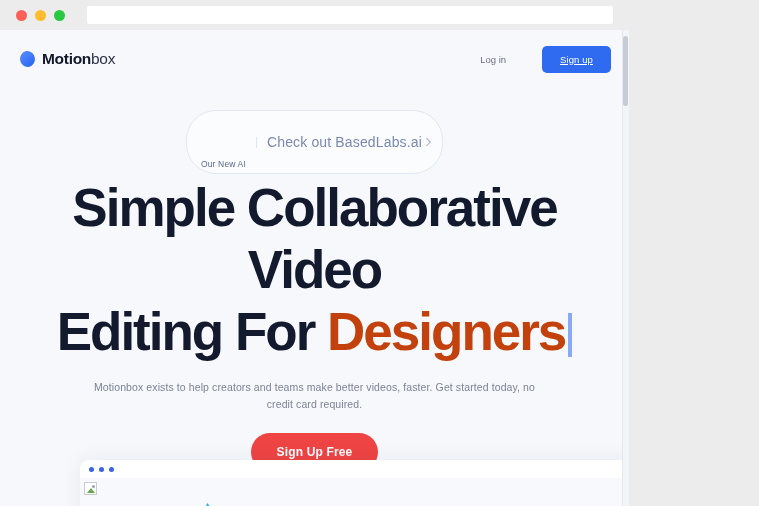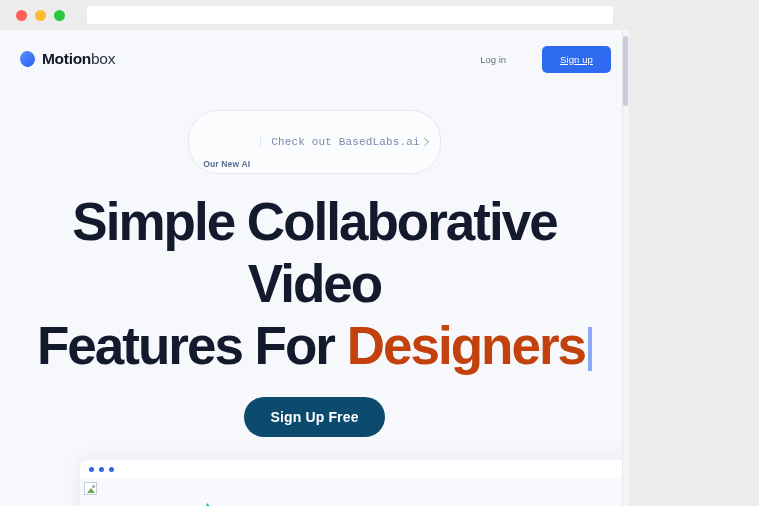--- a/index.html
+++ b/index.html
@@ -172,48 +172,47 @@
     padding: 4px 12px 4px 14px;
     gap: 10px;
     cursor: pointer;
   }
   .badge-left {
     font-size: 8.5px;
     color: #5b6persist;
     color: #5a6persist;
     color: #586persist;
   }
-  .badge-left { color: #5b6a93; font-weight: 700; letter-spacing: 0.15px; margin-top: 44px; }
+  .badge-left { color: #5b6a93; font-weight: 400; letter-spacing: 0.15px; margin-top: 44px; }
   .badge-sep { width: 1px; height: 11px; background: #dfe4f1; }
   .badge-right {
-    font-size: 11px;
+    font-size: 14px;
     color: #7b89ae;
     letter-spacing: 0.15px;
     display: flex;
     align-items: center;
     gap: 2px;
-    font-family: Liberation Mono, monospace;
   }
   .badge-chev {
     width: 6px; height: 6px;
     position: relative;
     display: inline-block;
   }
   .badge-chev::before {
     content: "";
     position: absolute;
     left: 0; top: 0;
     width: 4.5px; height: 4.5px;
     border-top: 1px solid #a3aecb;
     border-right: 1px solid #a3aecb;
     transform: rotate(45deg);
   }
 
   .headline {
-    margin-top: 17px;
+    margin-top: 3px;
     font-size: 53px;
     line-height: 62px;
     font-weight: 700;
     letter-spacing: -2px;
     color: #141a2e;
   }
   .headline .accent { color: #c2410c; }
   .caret {
     display: inline-block;
     width: 4px;
@@ -227,23 +226,23 @@
     margin: 16px auto 0;
     width: 470px;
     font-size: 10.5px;
     line-height: 17px;
     color: #7d8396;
     letter-spacing: 0.1px;
   }
 
   .cta-btn {
     margin-top: 20px;
-    background: #0c4a6e;
+    background: #ef4444;
     color: #ffffff;
-    font-size: 14px;
+    font-size: 12px;
     font-weight: 600;
     padding: 12px 26px;
     border-radius: 24px;
     border: none;
     cursor: pointer;
     font-family: inherit;
     letter-spacing: 0.15px;
   }
 
   
@@ -348,23 +347,24 @@
         <span class="badge-left">Our New AI</span>
         <span class="badge-sep"></span>
         <span class="badge-right">
           <span>Check out BasedLabs.ai</span>
           <span class="badge-chev"></span>
         </span>
       </div>
 
       <h1 class="headline">
         <span>Simple Collaborative Video</span><br>
-        <span>Features For </span><span class="accent">Designers</span><span class="caret"></span>
+        <span>Editing For </span><span class="accent">Designers</span><span class="caret"></span>
       </h1>
 
+      <p class="subtitle">Motionbox exists to help creators and teams make better videos, faster. Get started today, no credit card required.</p>
 
       <button class="cta-btn">Sign Up Free</button>
     </div>
 
     <div class="preview-card">
       <div class="preview-titlebar">
         <span class="pdot"></span>
         <span class="pdot"></span>
         <span class="pdot"></span>
       </div>

